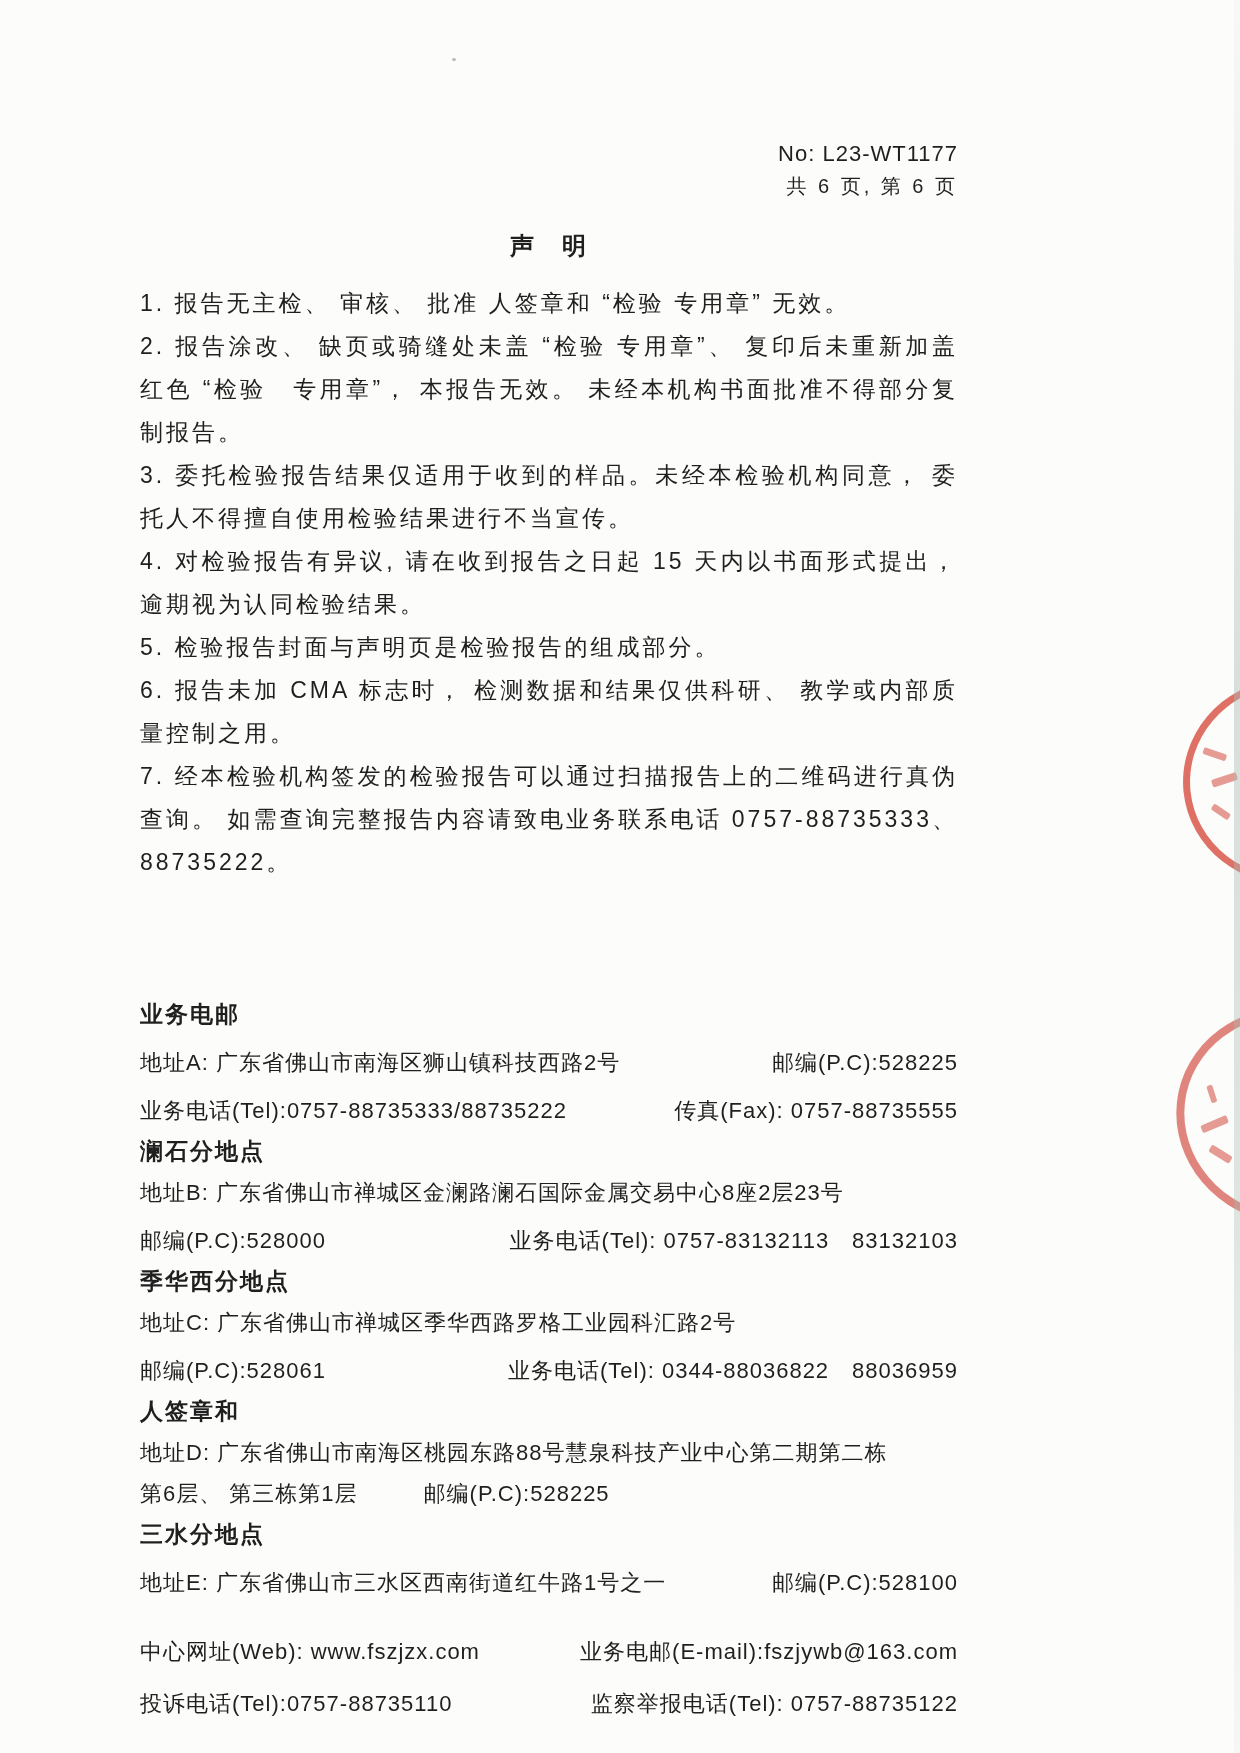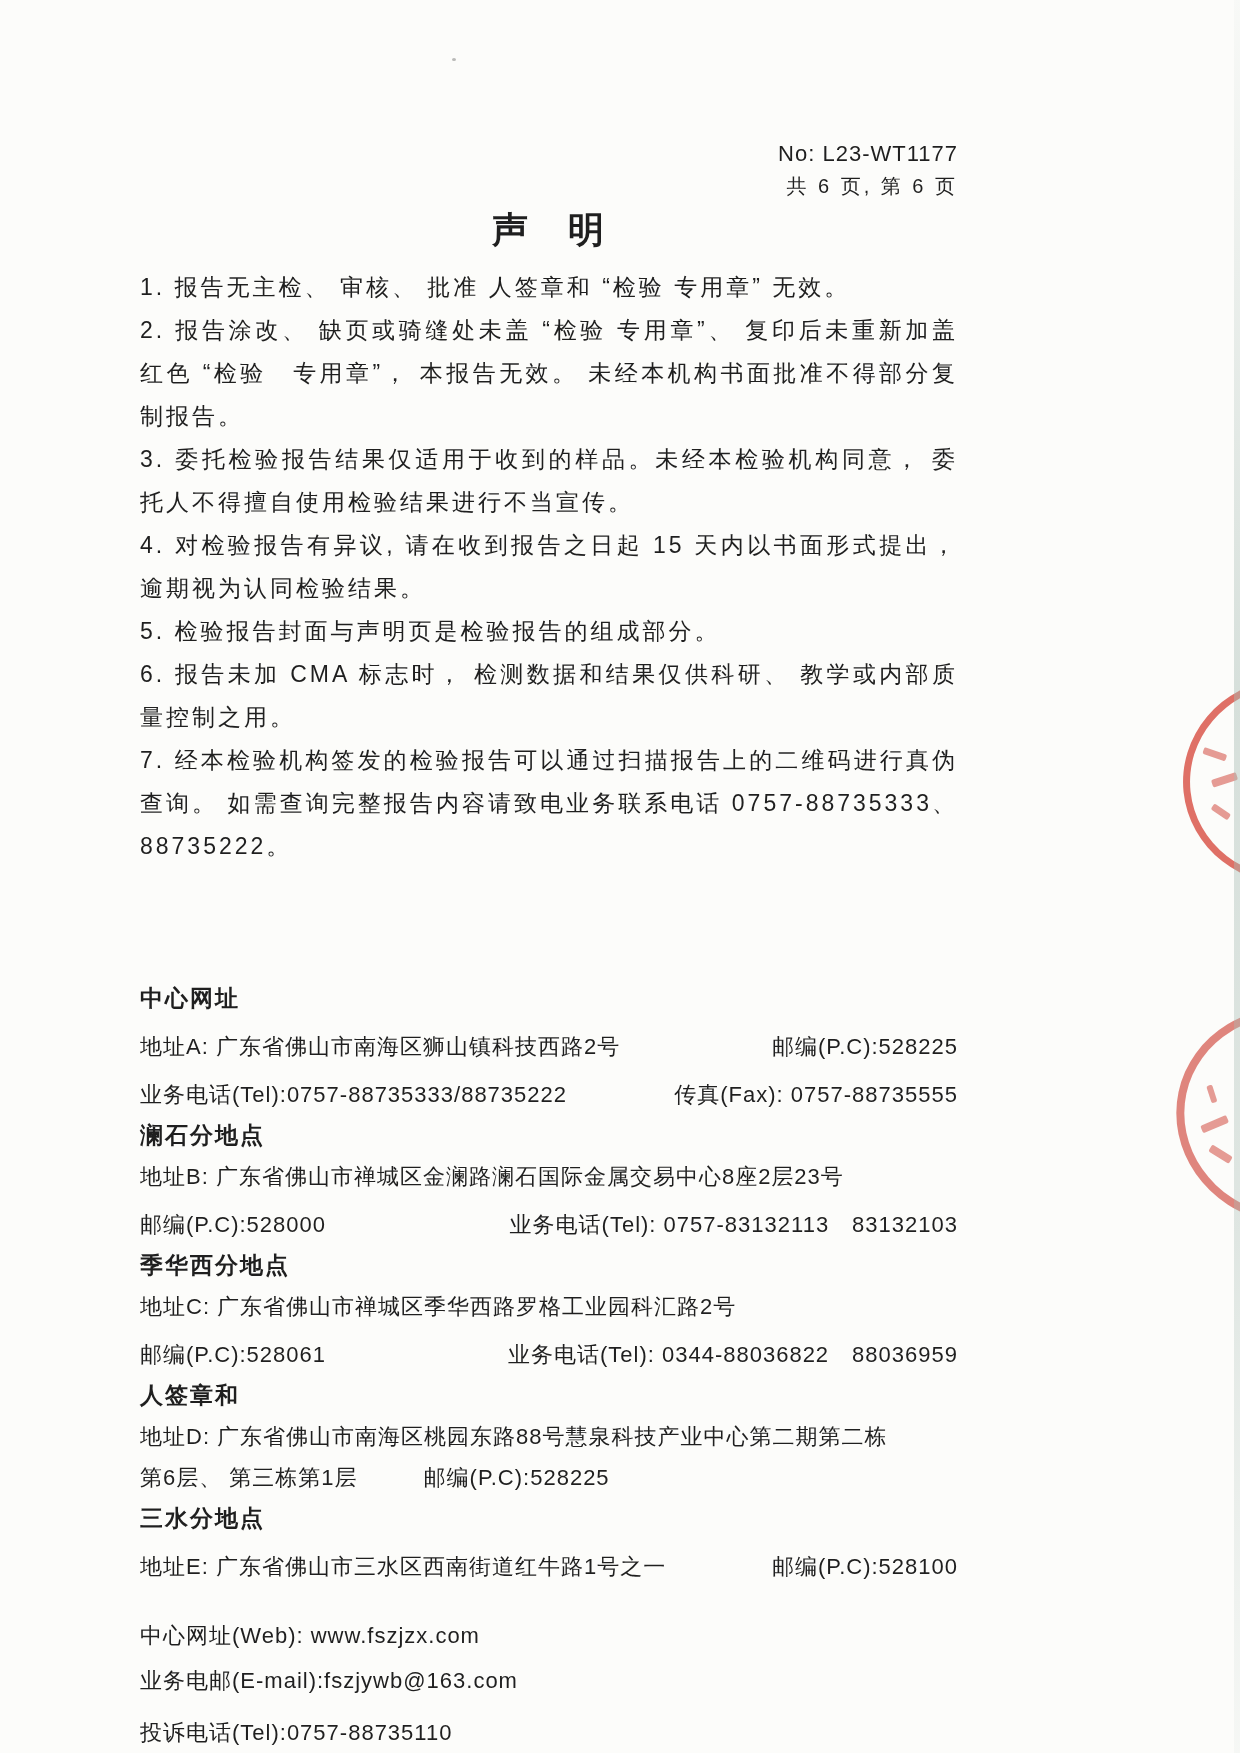--- a/index.html
+++ b/index.html
@@ -10,44 +10,44 @@
     background:#fcfcfa;
     overflow:hidden;
     font-family:Liberation Sans, sans-serif;
     color:#1f1f1f;
   }
   .content{position:absolute;left:140px;top:138px;width:818px;}
   .hdr{ text-align:right; }
   .hdr-no{font-size:22px;line-height:32px;letter-spacing:1px;}
   .hdr-pages{font-size:20px;line-height:32px;letter-spacing:3px;}
   .doc-title{
-    margin-top:4px;
+    margin-top:20px;
     text-align:center;
-    font-size:36px;font-weight:700;letter-spacing:2px;line-height:48px;
+    font-size:24px;font-weight:700;letter-spacing:2px;line-height:48px;
   }
   .decl{margin-top:12px;}
   .decl p{
     margin:0;
     font-size:23px;line-height:43px;letter-spacing:3px;
     text-align:justify;text-justify:inter-character;text-align-last:left;
   }
   .locations{margin-top:110px;}
   .loc-name{
     margin:0;
     font-size:23px;font-weight:700;line-height:41px;letter-spacing:2px;
   }
   .loc-row{
     display:flex;
     font-size:22px;line-height:41px;letter-spacing:1px;
     white-space:nowrap;
   }
   .loc-row.between{justify-content:space-between;margin-top:7px;}
   .loc-row.gap{gap:66px;}
   .footer{margin-top:26px;}
-  .footer .loc-row{line-height:45px;flex-direction:column;}
+  .footer .loc-row{line-height:45px;}
   
   .stamp{position:absolute;border-radius:50%;pointer-events:none;}
   .stamp-a{
     left:1183px;top:678px;width:200px;height:192px;
     border:7px solid rgba(214,72,60,0.78);
     transform:rotate(-6deg);
   }
   .stamp-b{
     left:1176px;top:1008px;width:215px;height:200px;
     border:8px solid rgba(205,60,48,0.62);
@@ -91,21 +91,21 @@
       <p>3. 委托检验报告结果仅适用于收到的样品。未经本检验机构同意， 委托人不得擅自使用检验结果进行不当宣传。</p>
       <p>4. 对检验报告有异议, 请在收到报告之日起 15 天内以书面形式提出， 逾期视为认同检验结果。</p>
       <p>5. 检验报告封面与声明页是检验报告的组成部分。</p>
       <p>6. 报告未加 CMA 标志时， 检测数据和结果仅供科研、 教学或内部质量控制之用。</p>
       <p>7. 经本检验机构签发的检验报告可以通过扫描报告上的二维码进行真伪查询。 如需查询完整报告内容请致电业务联系电话 0757-88735333、 88735222。</p>
     </div>
 
     <div class="locations">
 
       <div>
-        <h3 class="loc-name">中心网址</h3>
+        <h3 class="loc-name">业务电邮</h3>
         <div class="loc-row between">
           <span>地址A: 广东省佛山市南海区狮山镇科技西路2号</span>
           <span>邮编(P.C):528225</span>
         </div>
         <div class="loc-row between">
           <span>业务电话(Tel):0757-88735333/88735222</span>
           <span>传真(Fax): 0757-88735555</span>
         </div>
       </div>
 

